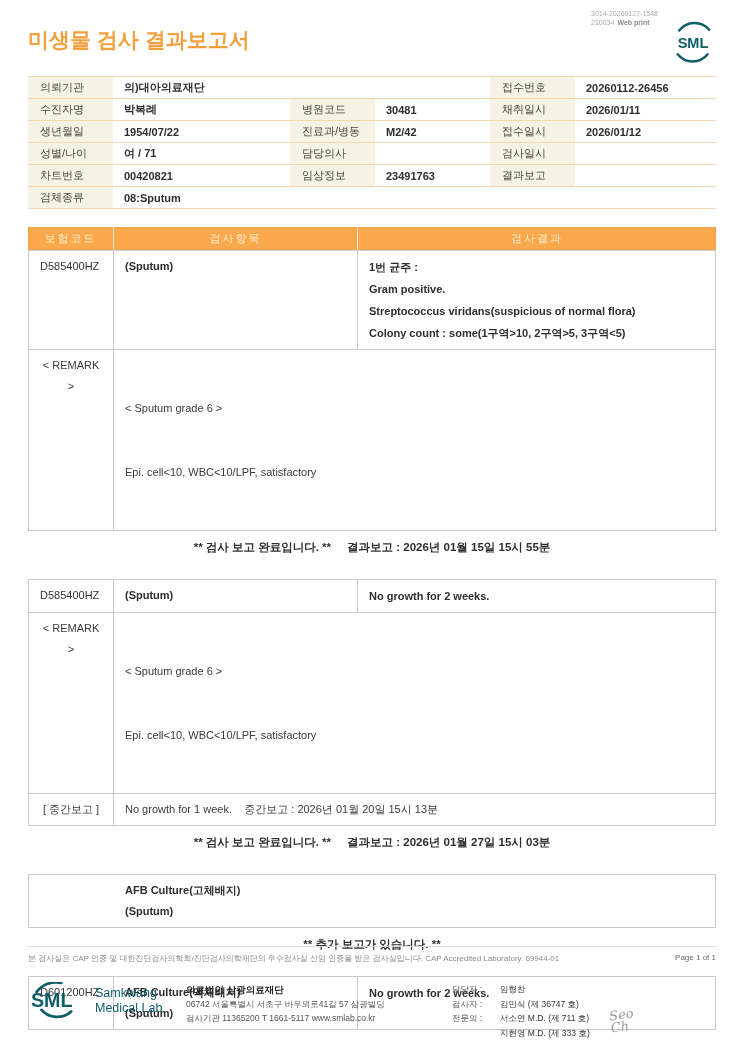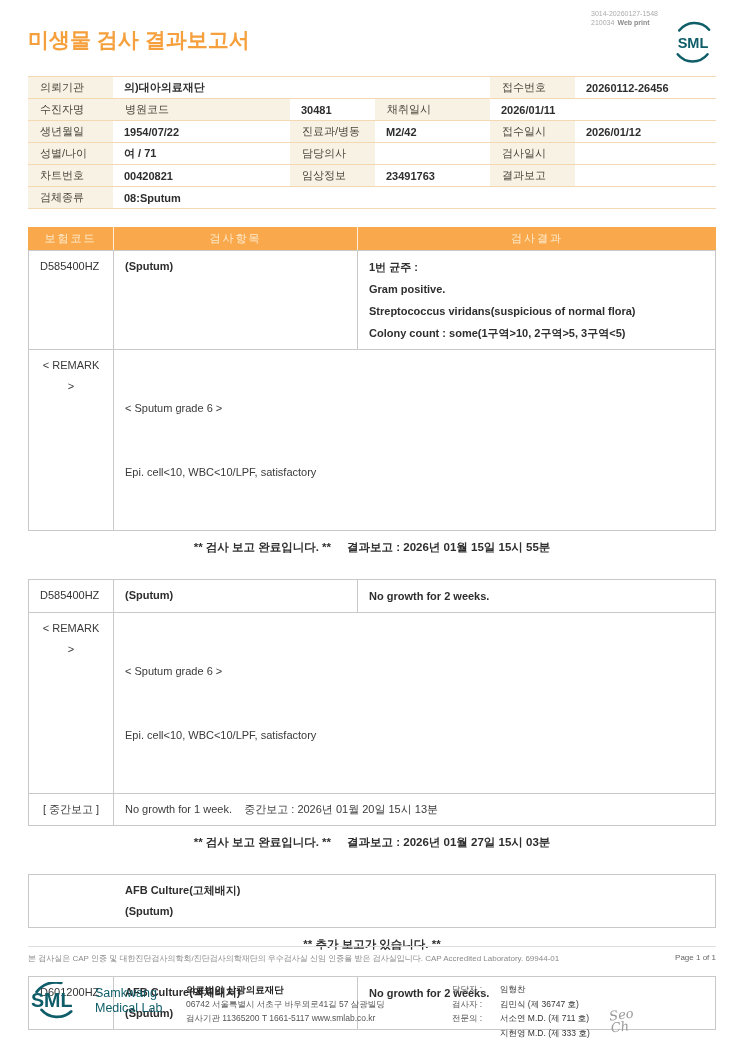--- a/index.html
+++ b/index.html
@@ -93,20 +93,21 @@
         <div class="pcell pvalue span-mid">의)대아의료재단</div>
         <div class="pcell plabel">
             <span>접수번호</span>
           </div>
         <div class="pcell pvalue">20260112-26456</div>
       </div>
       <div class="prow">
         <div class="pcell plabel">
             <span>수진자명</span>
           </div>
+        <div class="pcell pvalue">박복례</div>
         <div class="pcell plabel">
             <span>병원코드</span>
           </div>
         <div class="pcell pvalue">30481</div>
         <div class="pcell plabel">
             <span>채취일시</span>
           </div>
         <div class="pcell pvalue">2026/01/11</div>
       </div>
       <div class="prow">

